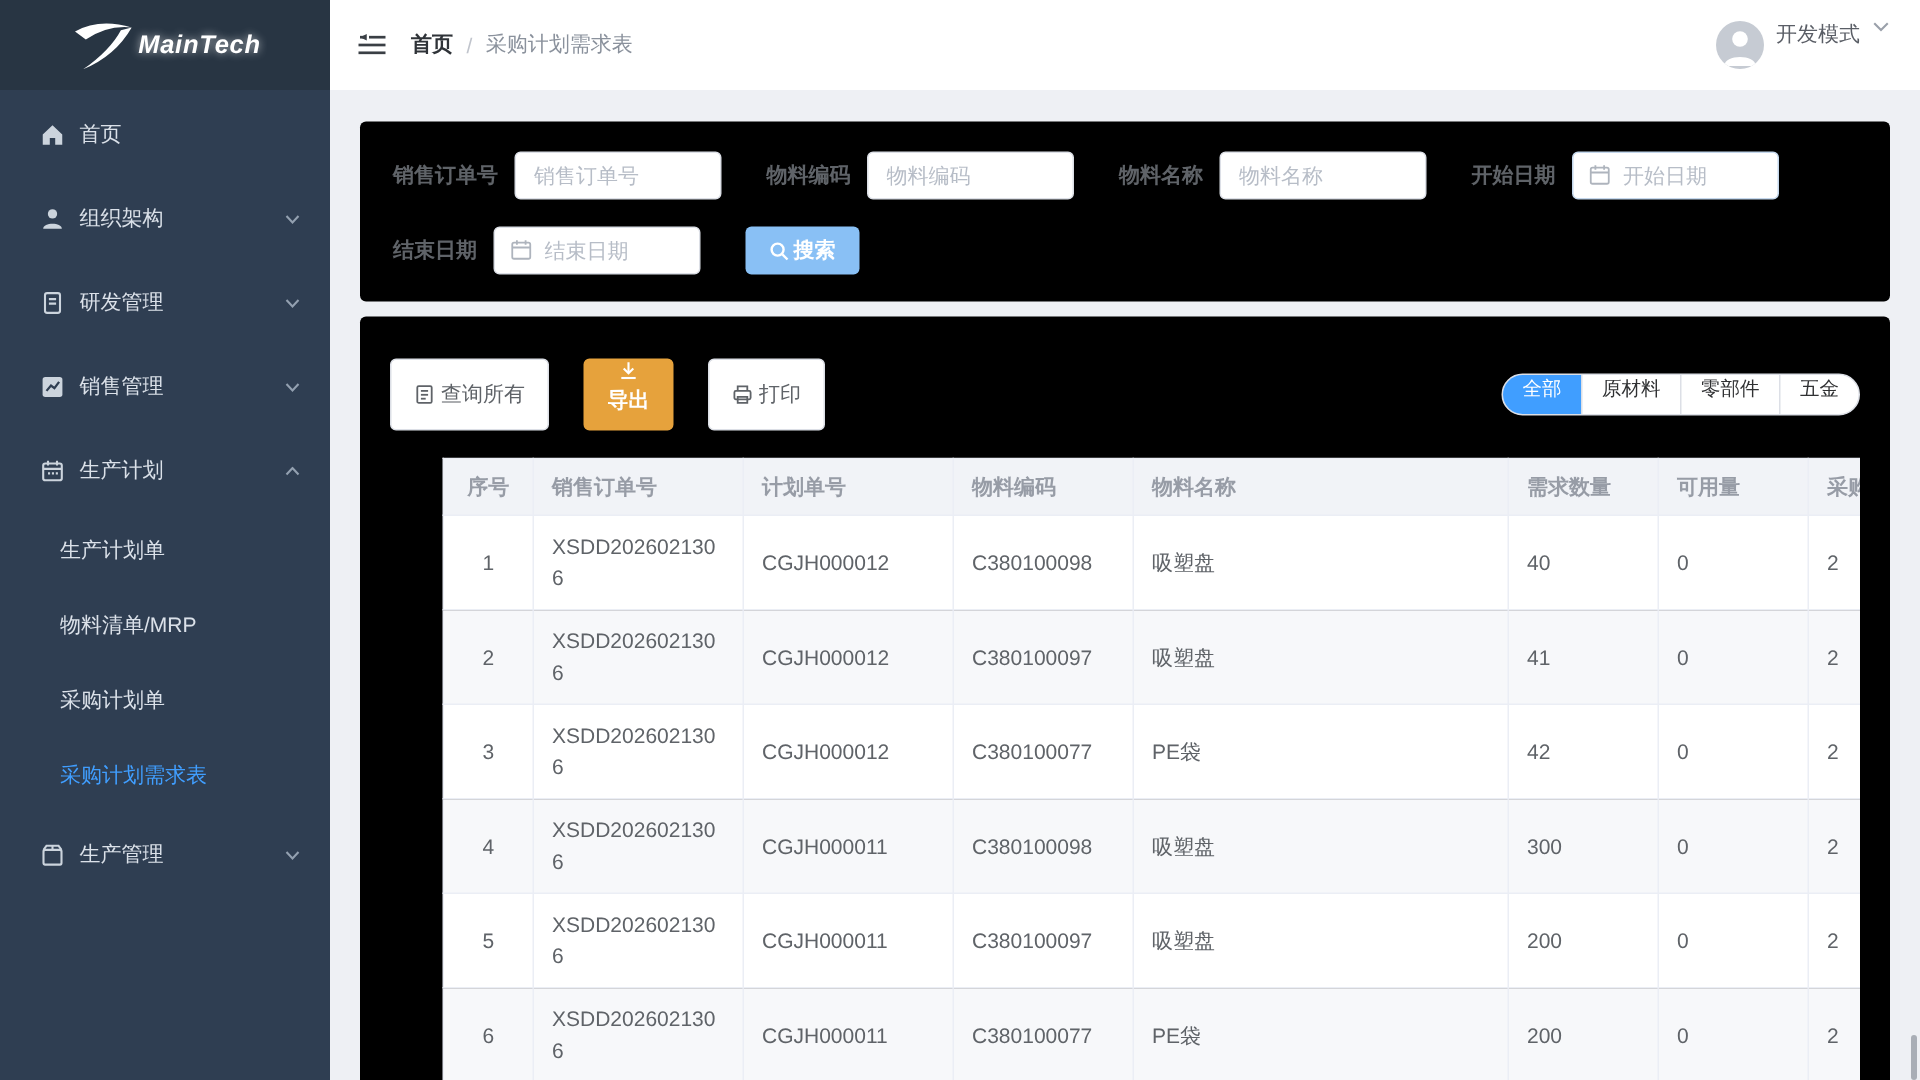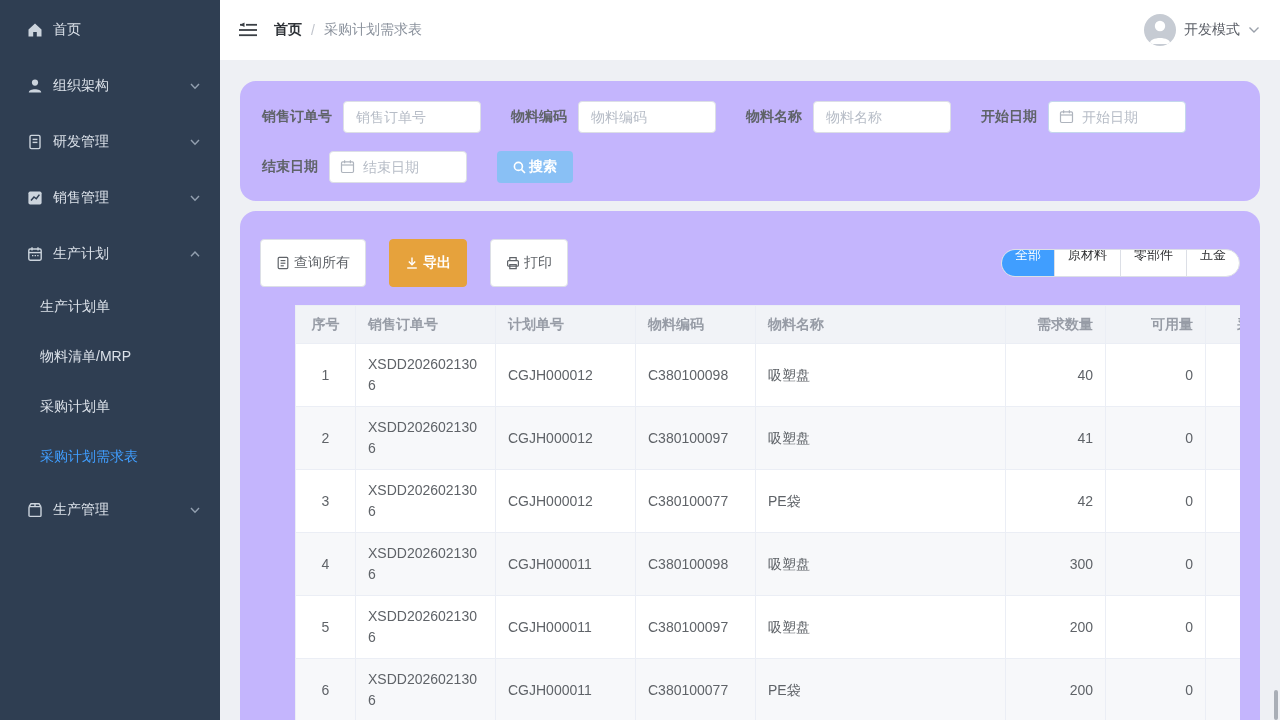--- a/index.html
+++ b/index.html
@@ -22,28 +22,28 @@
   .submenu-item.active { color:#409eff; }
 
   
   .topbar { position:absolute; left:220px; top:0; right:0; height:60px; background:#fff;
     display:flex; align-items:center; padding:0 20px 0 18px; }
   .collapse-btn { width:20px; height:16px; color:#3a3f45; cursor:pointer; }
   .breadcrumb { display:flex; align-items:center; gap:9px; margin-left:16px; font-size:14px; }
   .bc-home { color:#2f3338; font-weight:bold; cursor:pointer; }
   .bc-sep { color:#c0c4cc; }
   .bc-current { color:#8a919c; }
-  .topbar-right { margin-left:auto; display:flex; align-items:center; gap:8px; }
+  .topbar-right { margin-left:auto; display:flex; gap:8px; }
   .avatar { width:32px; height:32px; border-radius:50%; background:#c6cbd3; overflow:hidden; }
   .user-label { font-size:14px; color:#5a5e66; }
   .user-chev { width:12px; height:8px; color:#9aa0aa; cursor:pointer; }
 
   
   .main { position:absolute; left:220px; top:60px; right:0; bottom:0; padding:21px 20px; overflow:hidden; }
-  .card { background:#c4b5fd; border-radius:16px; }
+  .card { background:#000000; border-radius:4px; }
 
   
   .filter-card { padding:20px 20px 18px 22px; margin-bottom:10px; }
   .filter-row { display:flex; align-items:center; }
   .filter-row + .filter-row { margin-top:18px; }
   .f-group { display:flex; align-items:center; margin-right:30px; }
   .f-label { font-size:14px; font-weight:600; color:#5f6368; margin-right:11px; white-space:nowrap; }
   .f-input-wrap { position:relative; }
   .f-input { width:138px; height:32px; border:1px solid #dcdfe6; border-radius:4px; padding:0 12px;
     font-size:14px; color:#606266; outline:none; font-family:inherit; background:#fff; }
@@ -56,46 +56,53 @@
     cursor:pointer; font-family:inherit; }
   .search-btn svg { width:13px; height:13px; }
 
   
   .table-card { padding:28px 20px 20px; height:560px; }
   .toolbar { display:flex; align-items:center; }
   .tb-btn { height:48px; display:inline-flex; align-items:center; gap:4px; padding:0 15px;
     border:1px solid #dcdfe6; border-radius:4px; background:#fff; color:#5f6368; font-size:14px;
     cursor:pointer; font-family:inherit; margin-right:23px; }
   .tb-btn svg { width:14px; height:14px; }
-  .tb-btn.export { background:#e6a23c; border-color:#e6a23c; color:#fff; font-weight:600; }
+  .tb-btn.export { background:#e6a23c; border-color:#e6a23c; color:#fff; font-weight:600;flex-direction:column; }
   .seg-group { margin-left:auto; display:flex; border:1px solid #dcdfe6; border-radius:14px; overflow:hidden; background:#fff; }
-  .seg-item { height:26px; display:flex; align-items:flex-end; padding:12px 13px; font-size:13px;
+  .seg-item { height:26px; display:flex; align-items:flex-start; padding:0 13px; font-size:13px;
     color:#303133; cursor:pointer; border-left:1px solid #dcdfe6; white-space:nowrap; }
   .seg-item:first-child { border-left:none; }
   .seg-item.active { background:#409eff; color:#fff; }
 
   .table-wrap { margin-top:18px; width:100%; overflow:hidden;padding-left:35px; }
   table { border-collapse:collapse; table-layout:fixed; width:1010px; }
   col.c0{width:60px} col.c1{width:140px} col.c2{width:140px} col.c3{width:120px}
   col.c4{width:250px} col.c5{width:100px} col.c6{width:100px} col.c7{width:100px}
   th { background:#f1f3f7; color:#979ca6; font-size:14px; font-weight:600; text-align:left;
     height:38px; padding:0 12px; border:1px solid #ebeef5; }
   td { font-size:14px; color:#5f6368; height:63px; padding:10px 12px; border:1px solid #ebeef5;
     word-break:break-all; line-height:21px; background:#fff; }
   tr.striped td { background:#f7f8fa; }
   .al-c { text-align:center; }
-  .al-r { text-align:right; }
+  .al-r { }
   td.clip-num { padding-right:31px; }
 
   .page-scrollbar { position:absolute; right:2px; bottom:0; width:4px; height:30px; border-radius:2px; background:#a9aeb6; }
 </style>
 </head>
 <body>
 
 <aside class="sidebar">
+  <div class="logo-area">
+    <svg class="logo-swoosh" viewBox="0 0 48 40">
+      <path d="M4 10 Q22 0 46 7 Q28 5 12 16 Z" fill="#fff"></path>
+      <path d="M46 7 Q34 28 10 38 Q30 24 38 9 Z" fill="#fff"></path>
+    </svg>
+    <span class="logo-text">MainTech</span>
+  </div>
   <nav class="menu">
     <div class="menu-item">
       <svg class="m-icon" viewBox="0 0 18 18">
         <path d="M2.5 8.6 L9 2.5 L15.5 8.6 V15.5 H10.8 V11 H7.2 V15.5 H2.5 Z" fill="currentColor"></path>
       </svg>
       <span>首页</span>
     </div>
     <div class="menu-item">
       <svg class="m-icon" viewBox="0 0 18 18">
         <circle cx="9" cy="5.6" r="3.1" fill="currentColor"></circle>

